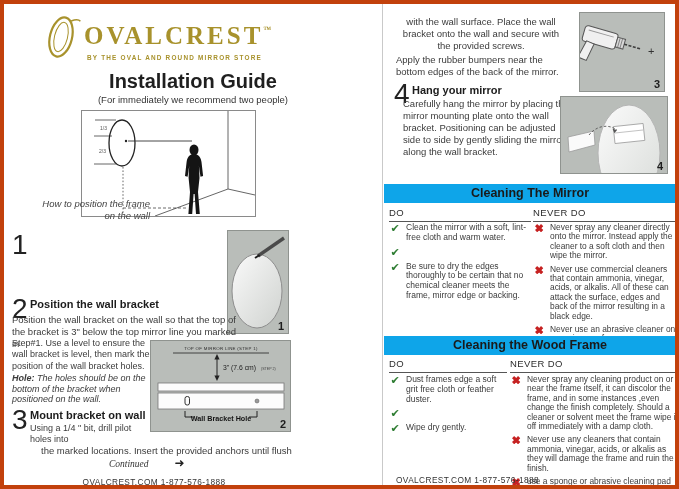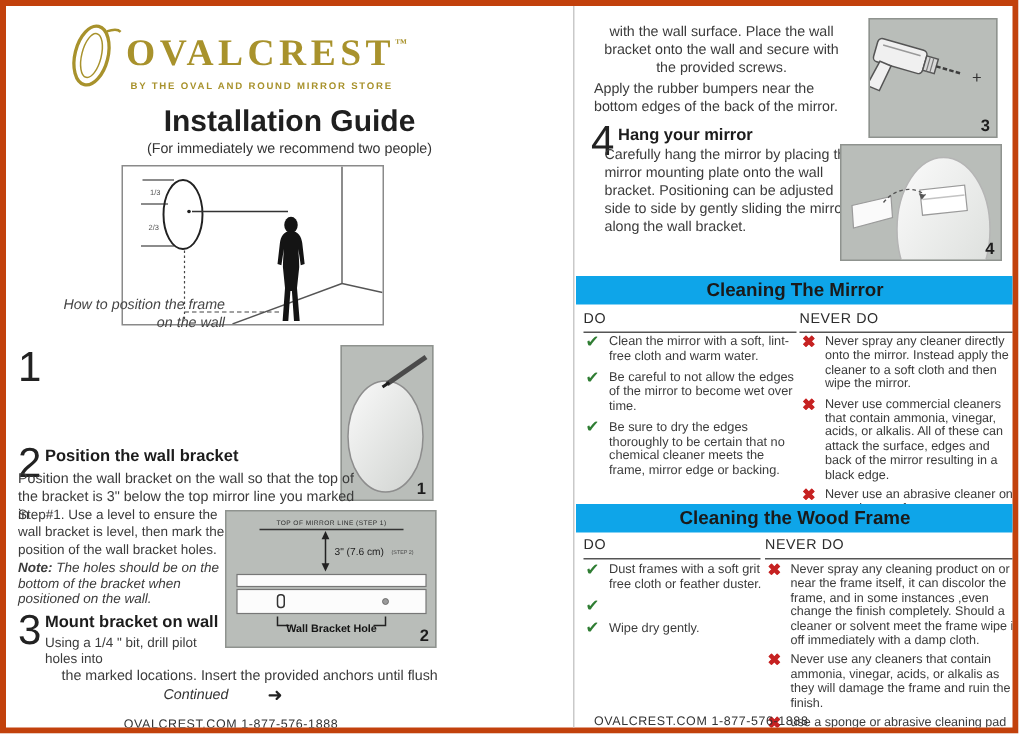--- a/index.html
+++ b/index.html
@@ -28,21 +28,21 @@
   .note-txt{font-size:9px;line-height:1.18;font-style:italic;color:#3b3b3b;}
   .note-lbl{font-weight:bold;}
   
   .fig{background:#b9bdb9;border:1px solid #8f938f;overflow:hidden;box-sizing:border-box;}
   .fig-num{position:absolute;right:4px;bottom:1px;font-size:11px;font-weight:bold;color:#1d1d1d;}
   #fig1{left:223px;top:226px;width:62px;height:104px;}
   #fig2{left:146px;top:336px;width:141px;height:92px;}
   #fig3{left:575px;top:8px;width:86px;height:80px;}
   #fig4{left:556px;top:92px;width:108px;height:78px;}
   
-  #continued-row{left:105px;top:452px;display:flex;gap:26px;align-items:center;}
+  #continued-row{left:105px;top:452px;display:flex;gap:26px;align-items:center;font-family:Liberation Serif, serif;}
   #continued-label{font-style:italic;font-size:9.5px;color:#333;}
   #continued-arrow{font-size:12px;color:#222;}
   .footer-txt{font-size:8.3px;letter-spacing:.4px;color:#333;}
   #footer-left{left:10px;top:473px;width:280px;text-align:center;}
   #footer-right{left:392px;top:471px;}
   
   .rp{width:172px;}
   #rp-para1{left:391px;top:12px;text-align:center;}
   #rp-para2{left:392px;top:50px;}
   #step4-num{left:390px;top:76px;}
@@ -136,21 +136,21 @@
       <line x1="30" y1="25" x2="56" y2="7" stroke="#4a4a4a" stroke-width="3.4"></line>
       <line x1="27" y1="27" x2="31.5" y2="24" stroke="#1c1c1c" stroke-width="2"></line>
     </svg>
     <span class="fig-num">1</span>
   </div>
 
   <div class="abs step-num" style="left:8px;top:291px;">2</div>
   <div class="abs step-head" style="left:26px;top:294px;">Position the wall bracket</div>
   <div class="abs body-txt" style="left:8px;top:310px;width:226px;">Position the wall bracket on the wall so that the top of the bracket is 3" below the top mirror line you marked in</div>
   <div class="abs body-sm" style="left:8px;top:334px;width:148px;">Step#1. Use a level to ensure the wall bracket is level, then mark the position of the wall bracket holes.</div>
-  <div class="abs note-txt" style="left:8px;top:369px;width:148px;"><span class="note-lbl">Note:</span><span> The holes should be on the bottom of the bracket when positioned on the wall.</span></div>
+  <div class="abs note-txt" style="left:8px;top:369px;width:148px;"><span class="note-lbl">Hole:</span><span> The holes should be on the bottom of the bracket when positioned on the wall.</span></div>
 
   <div id="fig2" class="abs fig">
     <svg width="139" height="90" viewBox="0 0 139 90">
       <text x="70" y="9" font-size="4.4" fill="#2d2d2d" text-anchor="middle" letter-spacing="0.3">TOP OF MIRROR LINE  (STEP 1)</text>
       <line x1="22" y1="12" x2="118" y2="12" stroke="#333" stroke-width="0.9"></line>
       <line x1="66" y1="16" x2="66" y2="37" stroke="#222" stroke-width="1"></line>
       <polygon points="66,13 63.4,18.5 68.6,18.5" fill="#222"></polygon>
       <polygon points="66,40 63.4,34.5 68.6,34.5" fill="#222"></polygon>
       <text x="72" y="29" font-size="6.8" fill="#1e1e1e">3" (7.6 cm)</text>
       <text x="110" y="28.5" font-size="3.6" fill="#444">(STEP 2)</text>
@@ -221,21 +221,20 @@
   <div id="s1-do-head" class="abs col-head">DO</div>
   <div id="s1-nd-head" class="abs col-head">NEVER DO</div>
 
   <div id="s1-do-list" class="abs">
     <div class="li">
         <span class="ic check">✔</span>
         <span class="tx">Clean the mirror with a soft, lint-free cloth and warm water.</span>
       </div>
     <div class="li">
         <span class="ic check">✔</span>
-        <span class="tx">Be careful to not allow the edges of the mirror to become wet over time.</span>
       </div>
     <div class="li">
         <span class="ic check">✔</span>
         <span class="tx">Be sure to dry the edges thoroughly to be certain that no chemical cleaner meets the frame, mirror edge or backing.</span>
       </div>
   </div>
   <div id="s1-nd-list" class="abs">
     <div class="li">
         <span class="ic cross">✖</span>
         <span class="tx sm">Never spray any cleaner directly onto the mirror. Instead apply the cleaner to a soft cloth and then wipe the mirror.</span>
@@ -250,21 +249,21 @@
       </div>
   </div>
 
   <div id="bar-wood" class="abs section-bar">Cleaning the Wood Frame</div>
   <div id="s2-do-head" class="abs col-head">DO</div>
   <div id="s2-nd-head" class="abs col-head">NEVER DO</div>
 
   <div id="s2-do-list" class="abs">
     <div class="li">
         <span class="ic check">✔</span>
-        <span class="tx">Dust frames with a soft grit free cloth or feather duster.</span>
+        <span class="tx">Dust frames edge a soft grit free cloth or feather duster.</span>
       </div>
     <div class="li">
         <span class="ic check">✔</span>
       </div>
     <div class="li">
         <span class="ic check">✔</span>
         <span class="tx">Wipe dry gently.</span>
       </div>
   </div>
   <div id="s2-nd-list" class="abs">

